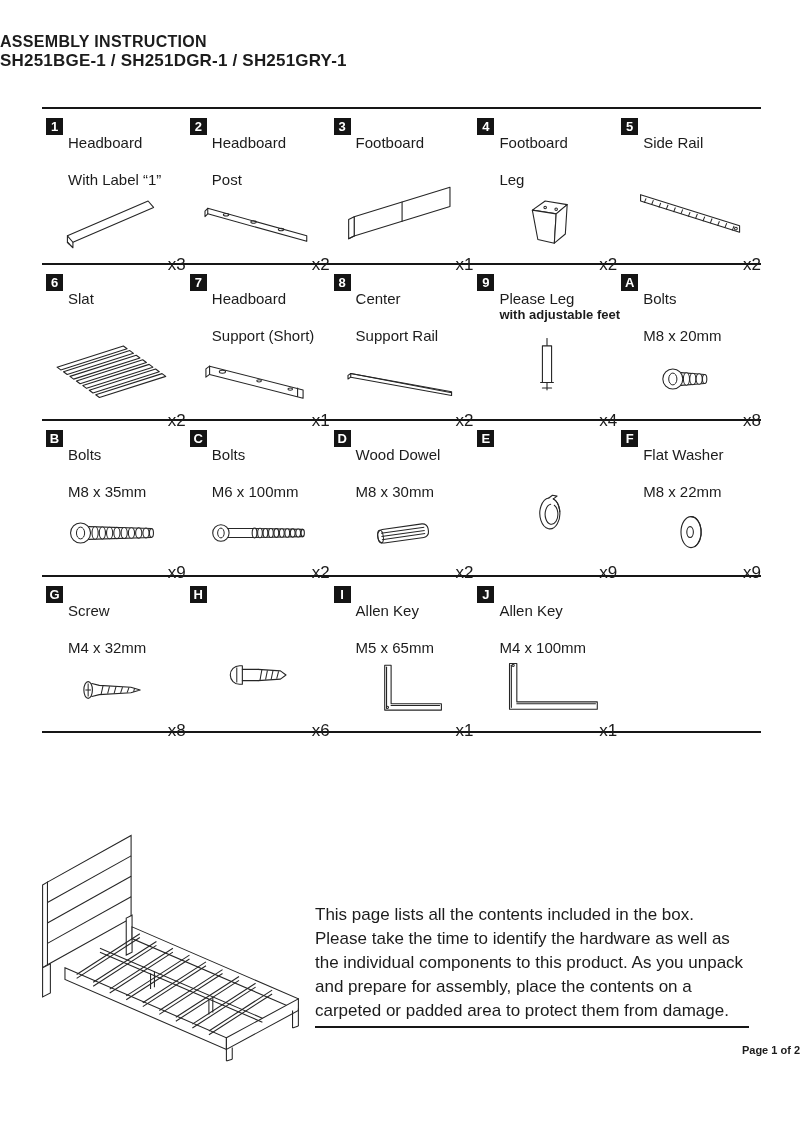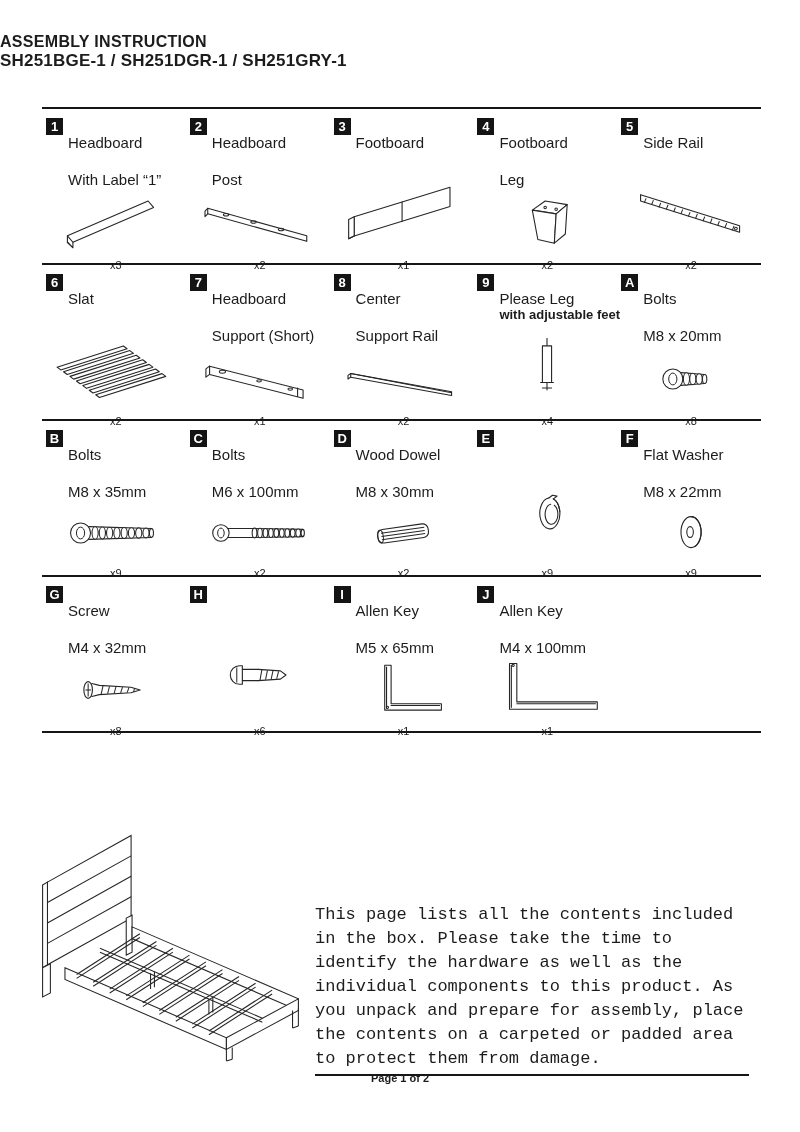--- a/index.html
+++ b/index.html
@@ -16,26 +16,26 @@
   .prow{display:grid;grid-template-columns:repeat(5,1fr);border-top:2px solid #161616;height:156px;box-sizing:border-box;padding-top:5px;}
   .cell{display:flex;flex-direction:column;box-sizing:border-box;padding:2px 0 7px 4px;min-width:0;}
   .cell-head{display:flex;align-items:flex-start;gap:5px;min-height:44px;}
   .badge{flex:0 0 auto;width:17px;height:17px;background:#141414;color:#fff;font-weight:bold;
          font-size:13px;line-height:17px;text-align:center;margin-top:2px;}
   .pname{font-size:15px;line-height:21px;}
   .l1,.l2{display:block;white-space:nowrap;margin-top:16px;}
   .sub{display:block;font-size:13px;line-height:11px;font-weight:600;white-space:nowrap;}
   .art{flex:1;display:flex;align-items:center;justify-content:center;min-height:0;}
   .art svg{display:block;}
-  .qty{text-align:center;font-size:11px;line-height:18px;}
+  .qty{text-align:right;font-size:17px;line-height:18px;}
   
   .bed-art{position:absolute;left:24px;top:816px;}
   .note{position:absolute;left:315px;top:903px;width:434px;font-size:17px;line-height:24px;
-        border-bottom:2px solid #161616;padding-bottom:3px;font-family:Liberation Mono, monospace;}
-  .page-footer{position:absolute;top:1072px;left:0;width:100%;text-align:center;
+        border-bottom:2px solid #161616;padding-bottom:3px;}
+  .page-footer{position:absolute;top:1044px;left:0;width:100%;text-align:right;
         font-size:11px;font-weight:600;}
   
   svg .ln{fill:none;stroke:#262626;stroke-width:1.2;stroke-linejoin:round;stroke-linecap:round;}
   svg .fl{fill:#fff;stroke:#262626;stroke-width:1.2;stroke-linejoin:round;}
   svg .th{fill:none;stroke:#262626;stroke-width:1.1;}
 </style>
 </head>
 <body>
 
 <div class="page">

